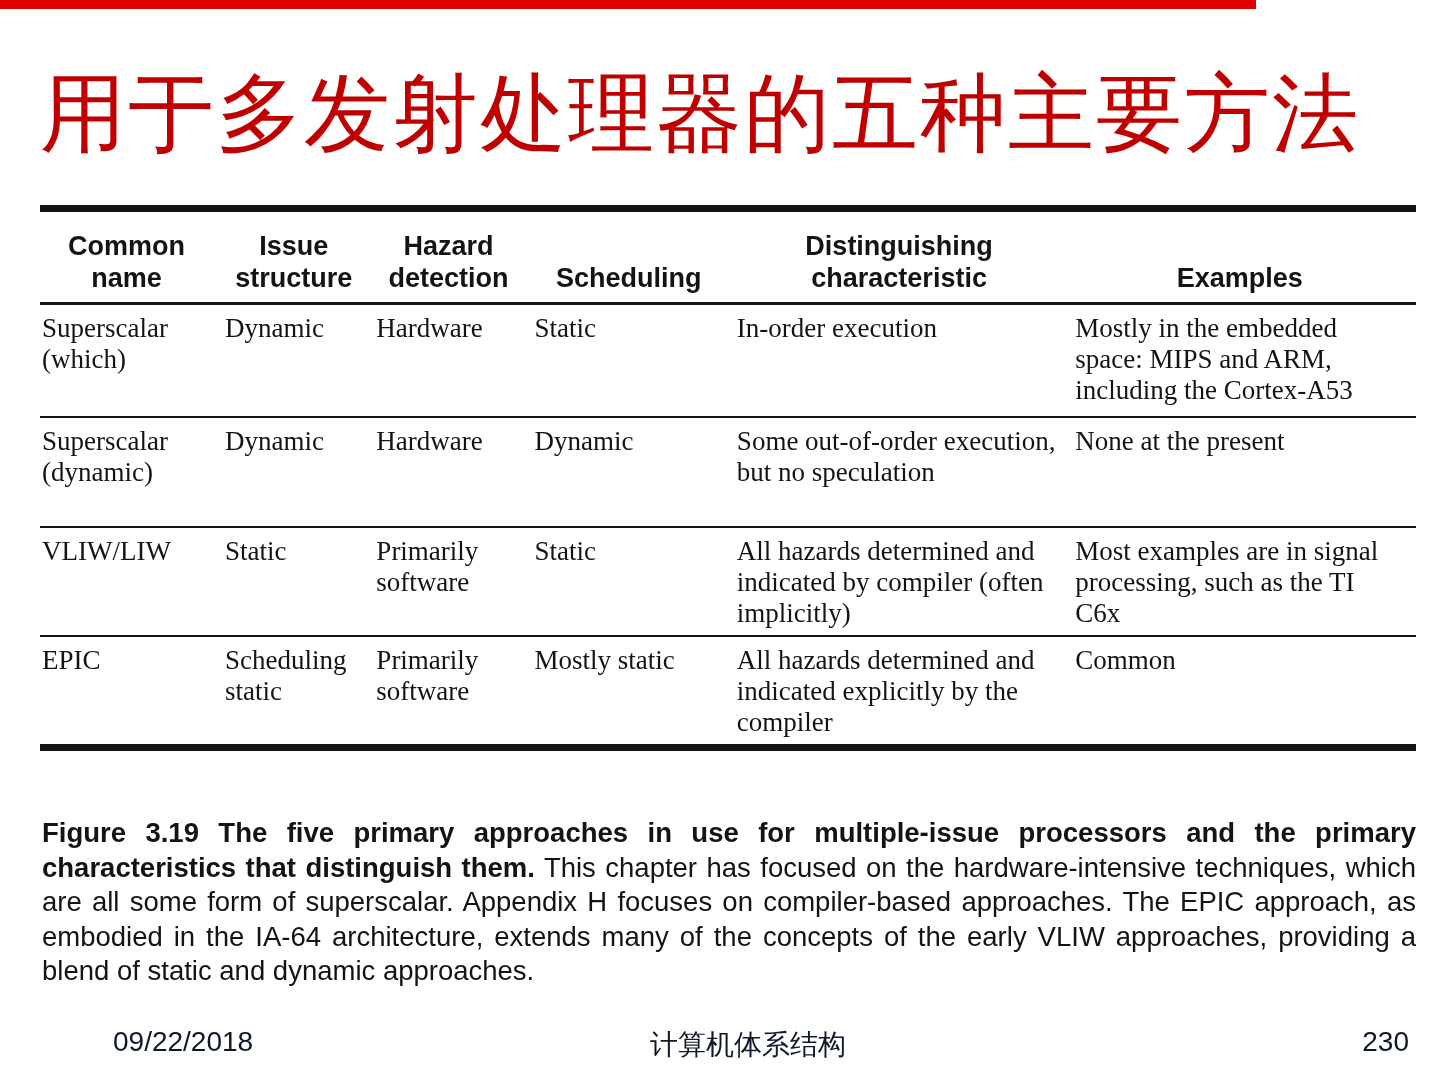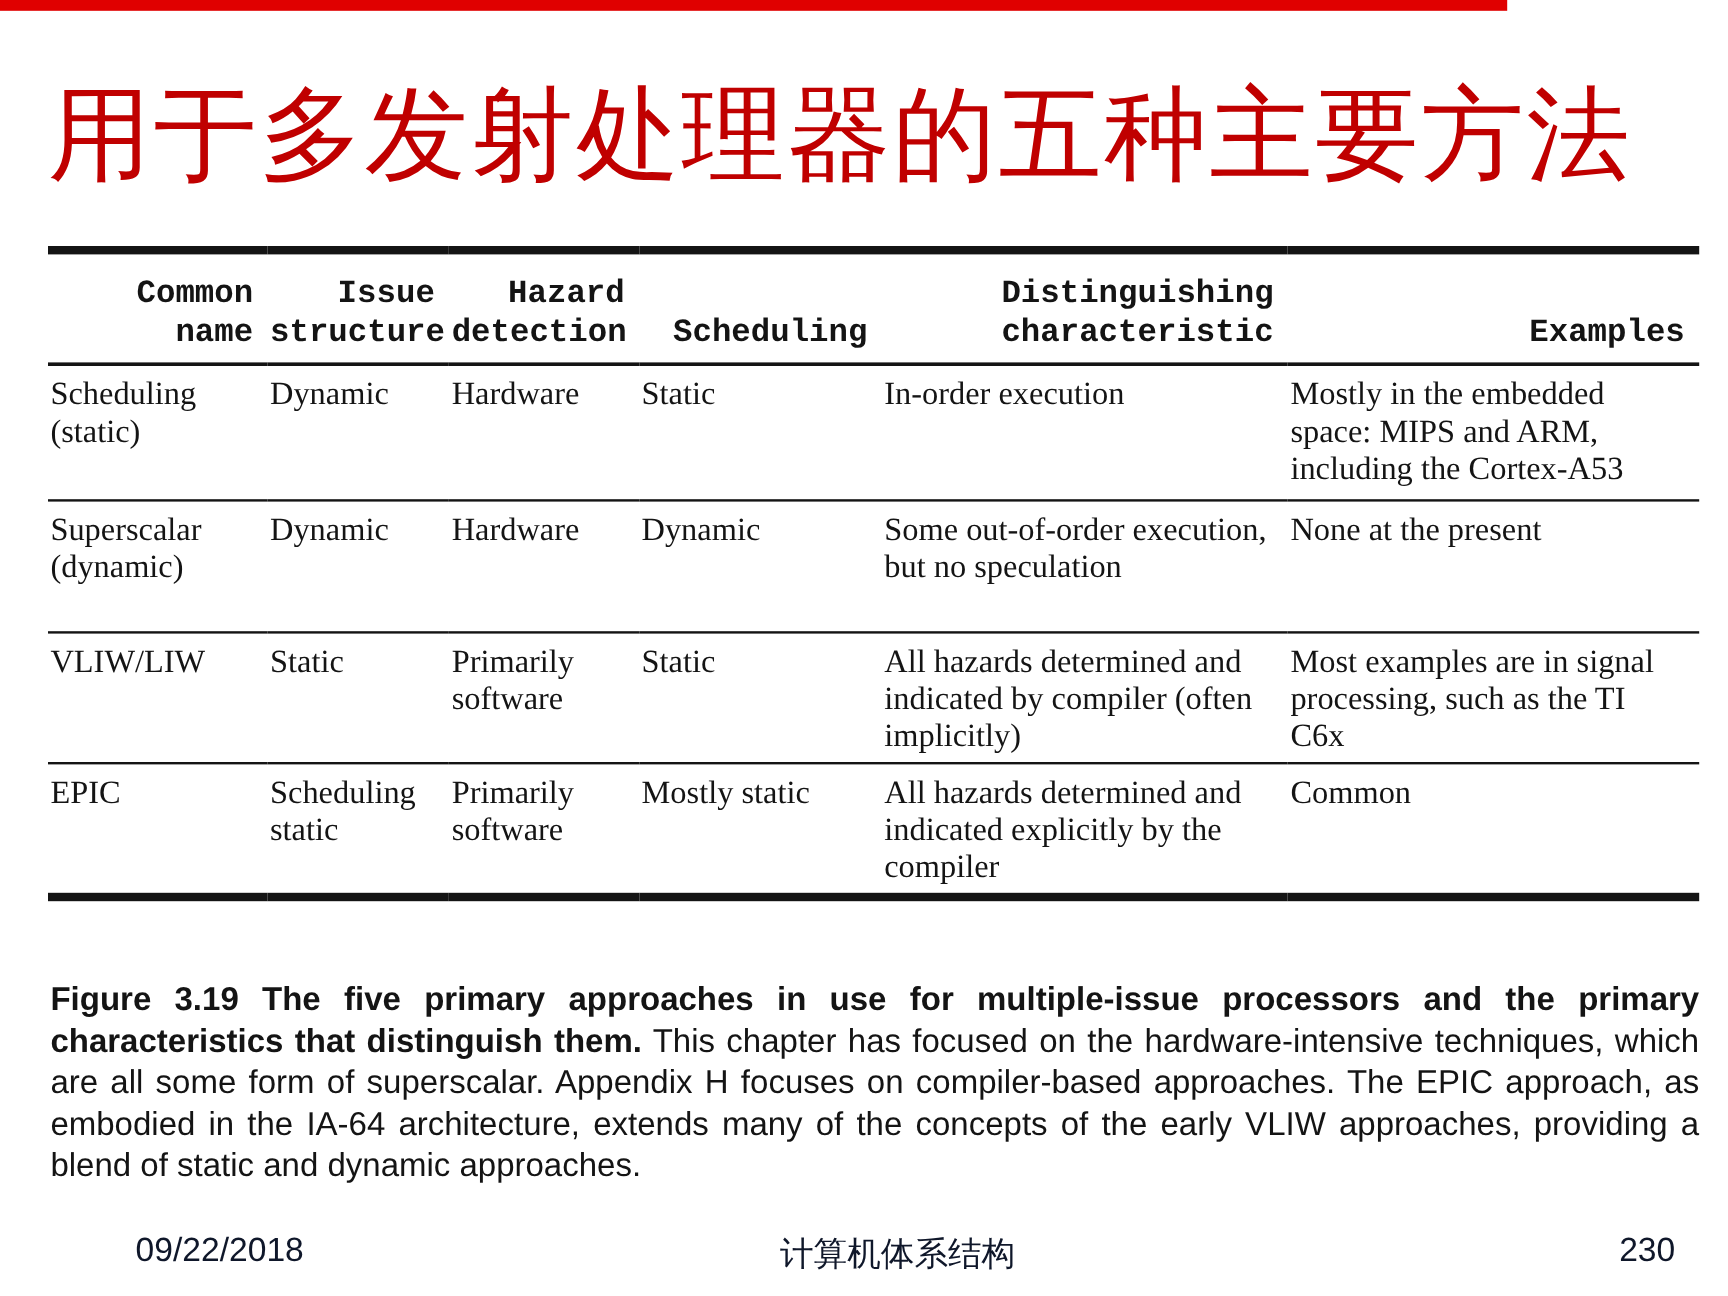--- a/index.html
+++ b/index.html
@@ -38,24 +38,24 @@
     border-bottom:7px solid #141414;
     color:#141414;
   }
   table.approaches col.c1{width:13.3%;}
   table.approaches col.c2{width:11.0%;}
   table.approaches col.c3{width:11.5%;}
   table.approaches col.c4{width:14.7%;}
   table.approaches col.c5{width:24.6%;}
   table.approaches col.c6{width:24.9%;}
   table.approaches th{
-    font-family:Liberation Mono, monospace;
+    font-family:Liberation Sans, sans-serif;
     font-weight:bold;
     font-size:27px;line-height:32px;
-    text-align:right;vertical-align:bottom;
+    text-align:center;vertical-align:bottom;
     padding:10px 12px 8px 2px;
     border-bottom:3px solid #141414;
     height:72px;
   }
   table.approaches td{
     font-family:"Liberation Serif",serif;
     font-size:27px;line-height:31px;
     text-align:left;vertical-align:top;
     padding:8px 14px 6px 2px;
     border-bottom:2px solid #141414;
@@ -74,21 +74,21 @@
     text-align:justify;
   }
   .caption .lead{font-weight:bold;}
   .footer-date,.footer-course,.footer-page{
     position:absolute;top:1026px;
     font-size:28px;color:#0f172a;
     font-family:"Liberation Sans","DejaVu Sans",sans-serif;
   }
   .footer-date{left:113px;}
   .footer-course{left:0;width:1440px;text-align:center;margin-left:28px;}
-  .footer-page{right:44px;text-align:center;}
+  .footer-page{right:31px;text-align:center;}
 </style>
 </head>
 <body>
 
 <div class="slide" style="--accent: #e00000; --title-red: #c00000;">
 
   <div class="accent-bar"></div>
 
   <div class="slide-title">用于多发射处理器的五种主要方法</div>
 
@@ -107,21 +107,21 @@
           <th>Common name</th>
           <th>Issue structure</th>
           <th>Hazard detection</th>
           <th>Scheduling</th>
           <th>Distinguishing characteristic</th>
           <th>Examples</th>
         </tr>
       </thead>
       <tbody>
         <tr class="r1">
-          <td>Scheduling (static)</td>
+          <td>Superscalar (which)</td>
           <td>Dynamic</td>
           <td>Hardware</td>
           <td>Static</td>
           <td>In-order execution</td>
           <td>Mostly in the embedded space: MIPS and ARM, including the Cortex-A53</td>
         </tr>
         <tr class="r2">
           <td>Superscalar (dynamic)</td>
           <td>Dynamic</td>
           <td>Hardware</td>

